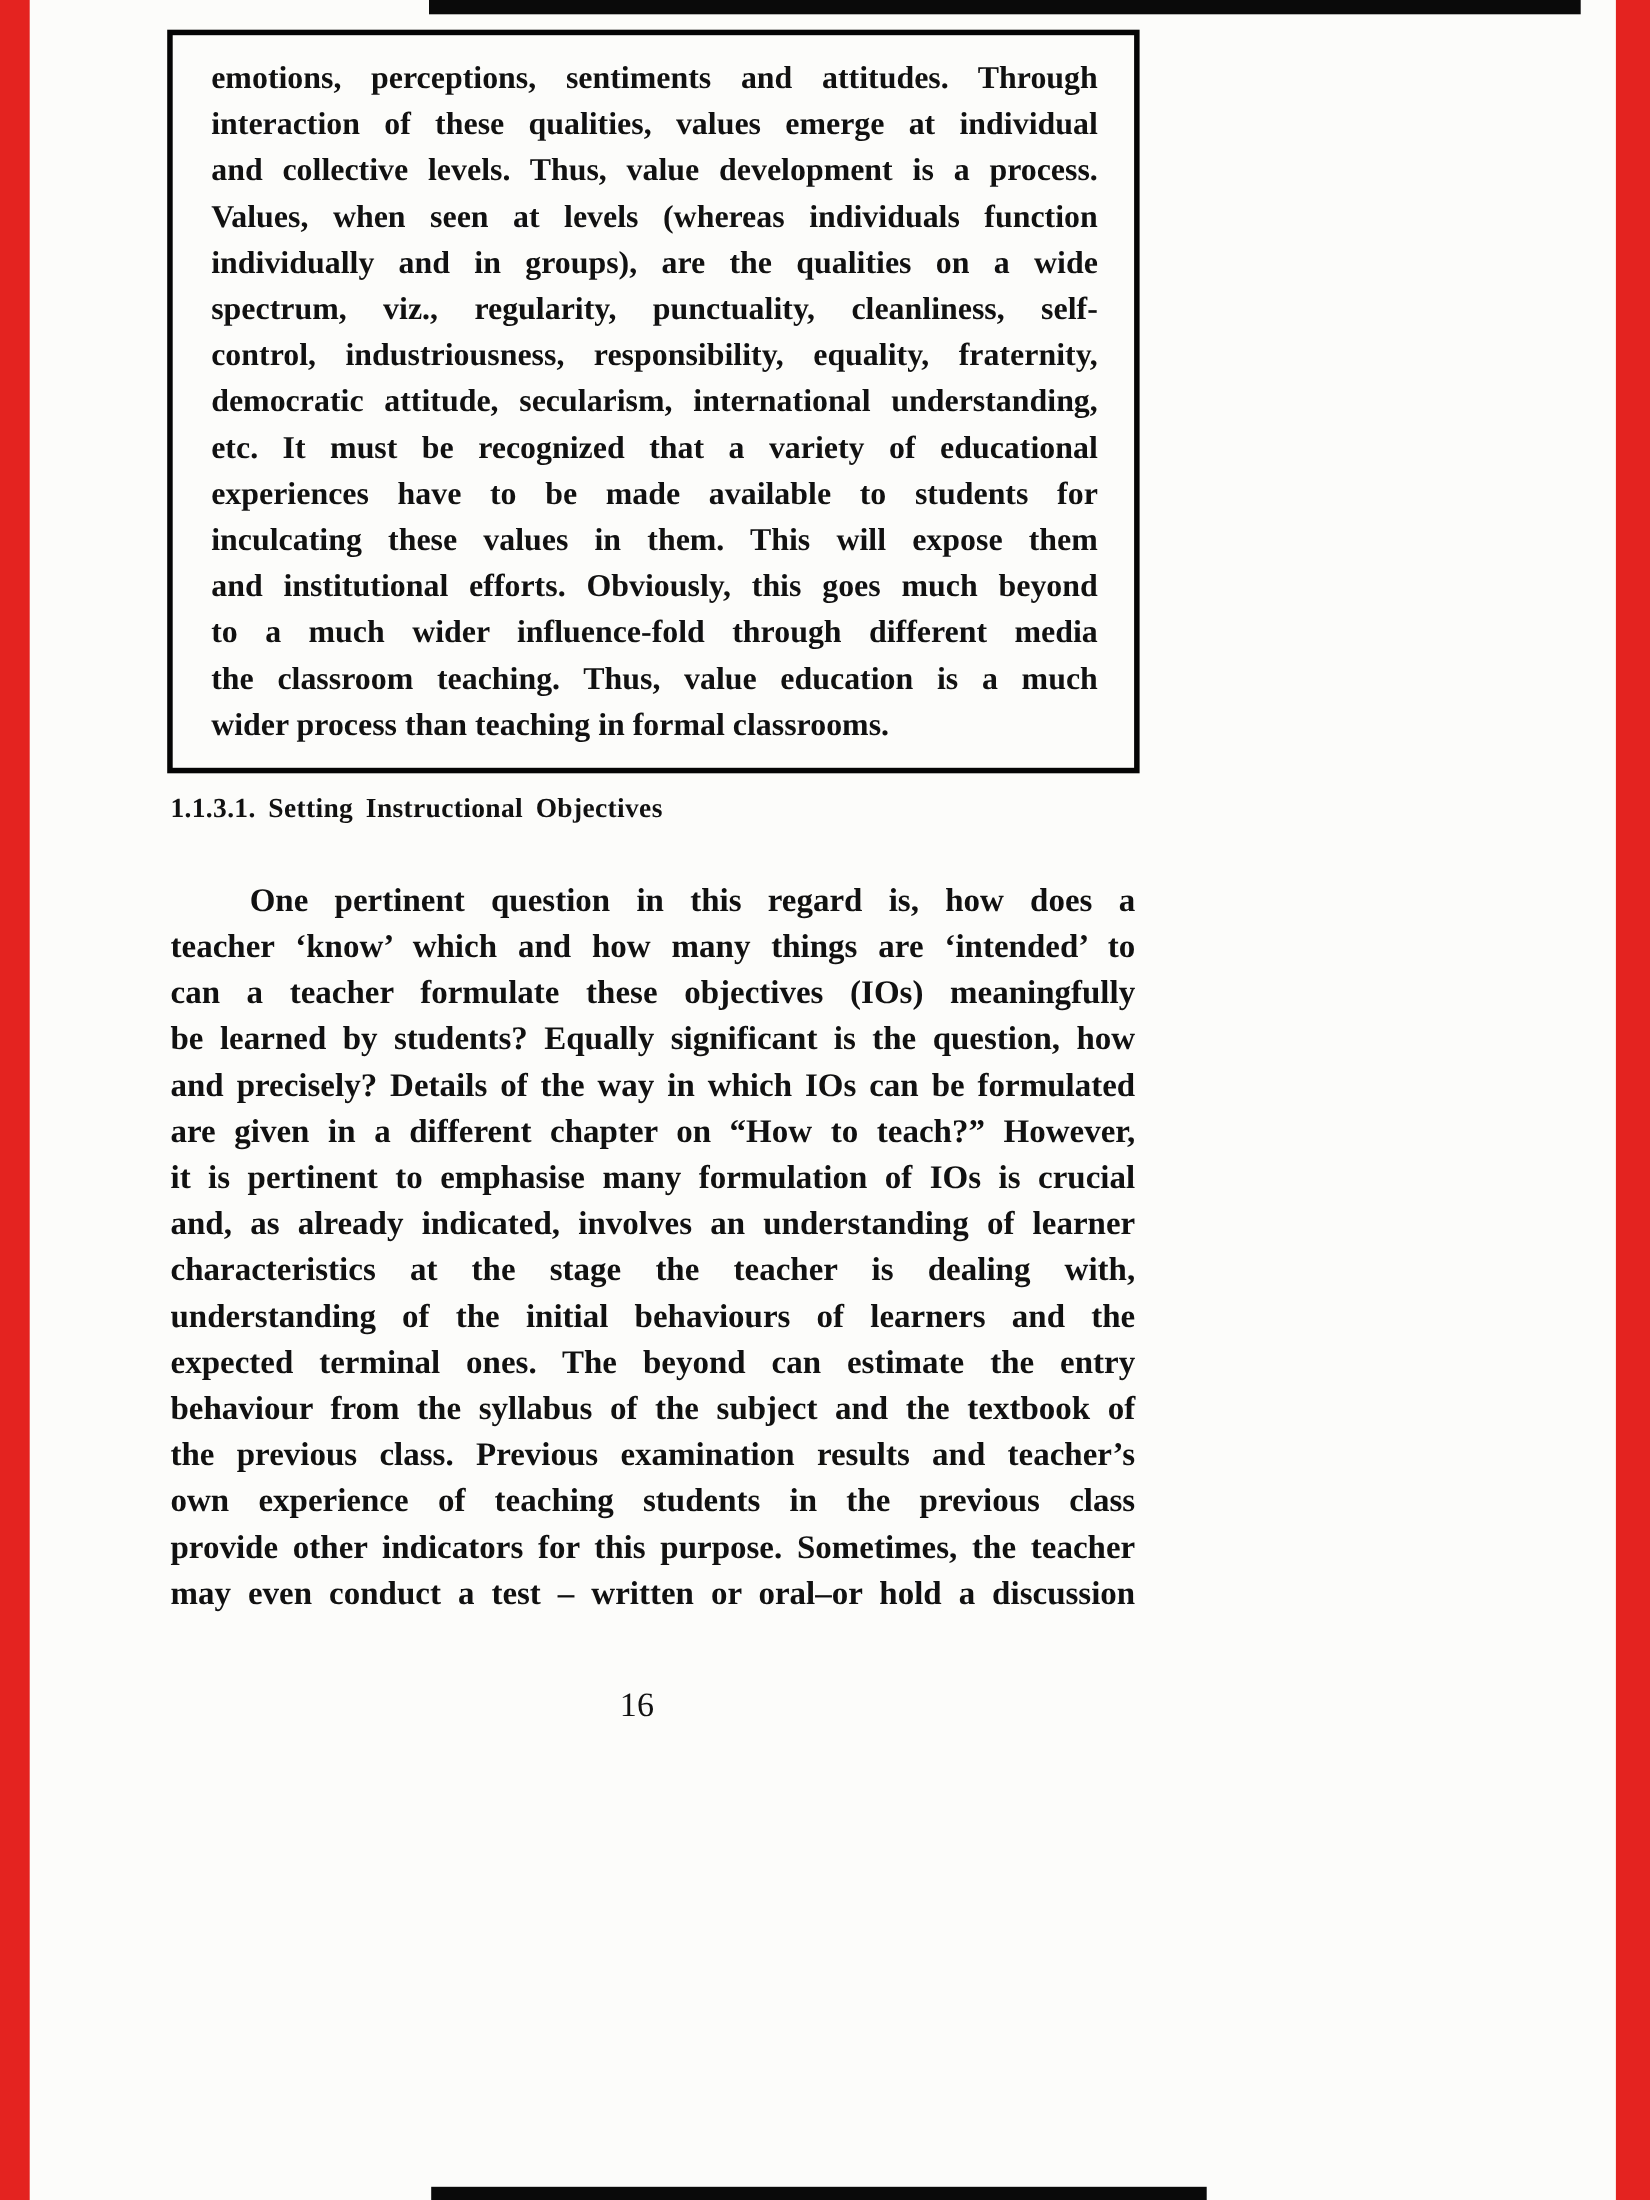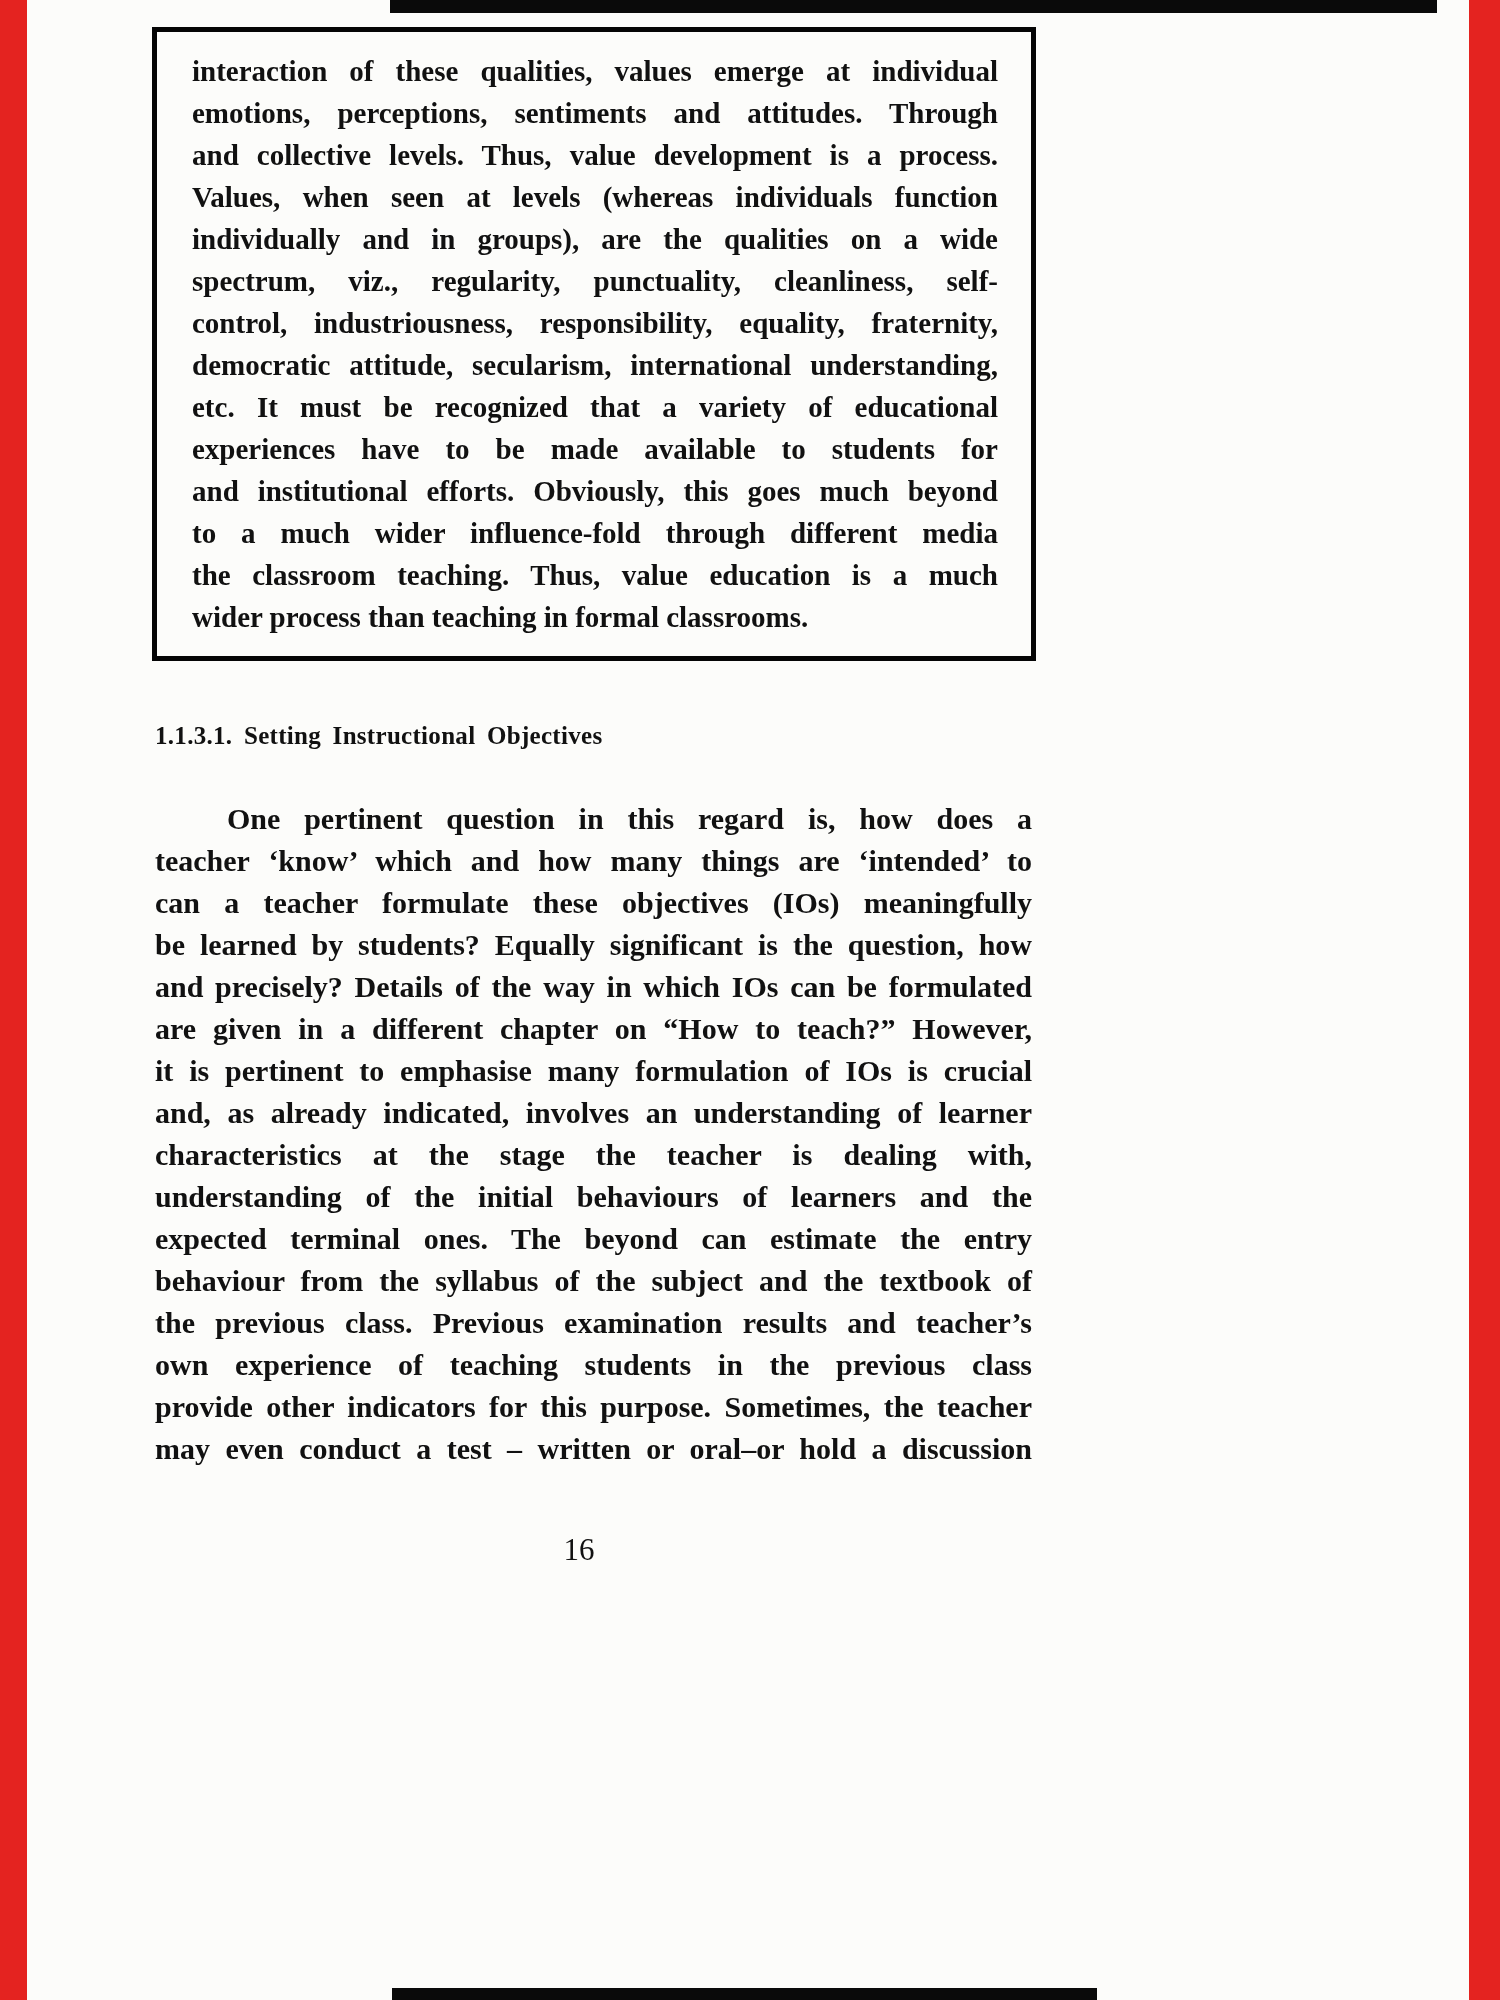--- a/index.html
+++ b/index.html
@@ -87,30 +87,31 @@
 <body>
 
 <div class="page">
 
   <div class="red-strip left"></div>
   <div class="red-strip right"></div>
   <div class="black-bar top"></div>
   <div class="black-bar bottom"></div>
 
   <div class="boxed">
+      <div class="tline first">emotions, perceptions, sentiments and attitudes. Through</div>
       <div class="tline">interaction of these qualities, values emerge at individual</div>
-      <div class="tline first">emotions, perceptions, sentiments and attitudes. Through</div>
       <div class="tline">and collective levels. Thus, value development is a process.</div>
       <div class="tline">Values, when seen at levels (whereas individuals function</div>
       <div class="tline">individually and in groups), are the qualities on a wide</div>
       <div class="tline">spectrum, viz., regularity, punctuality, cleanliness, self-</div>
       <div class="tline">control, industriousness, responsibility, equality, fraternity,</div>
       <div class="tline">democratic attitude, secularism, international understanding,</div>
       <div class="tline">etc. It must be recognized that a variety of educational</div>
       <div class="tline">experiences have to be made available to students for</div>
+      <div class="tline">inculcating these values in them. This will expose them</div>
       <div class="tline">and institutional efforts. Obviously, this goes much beyond</div>
       <div class="tline">to a much wider influence-fold through different media</div>
       <div class="tline">the classroom teaching. Thus, value education is a much</div>
       <div class="tline last">wider process than teaching in formal classrooms.</div>
     </div>
 
   <h2 class="heading">1.1.3.1. Setting Instructional Objectives</h2>
 
   <div class="body-par">
       <div class="tline first">One pertinent question in this regard is, how does a</div>

